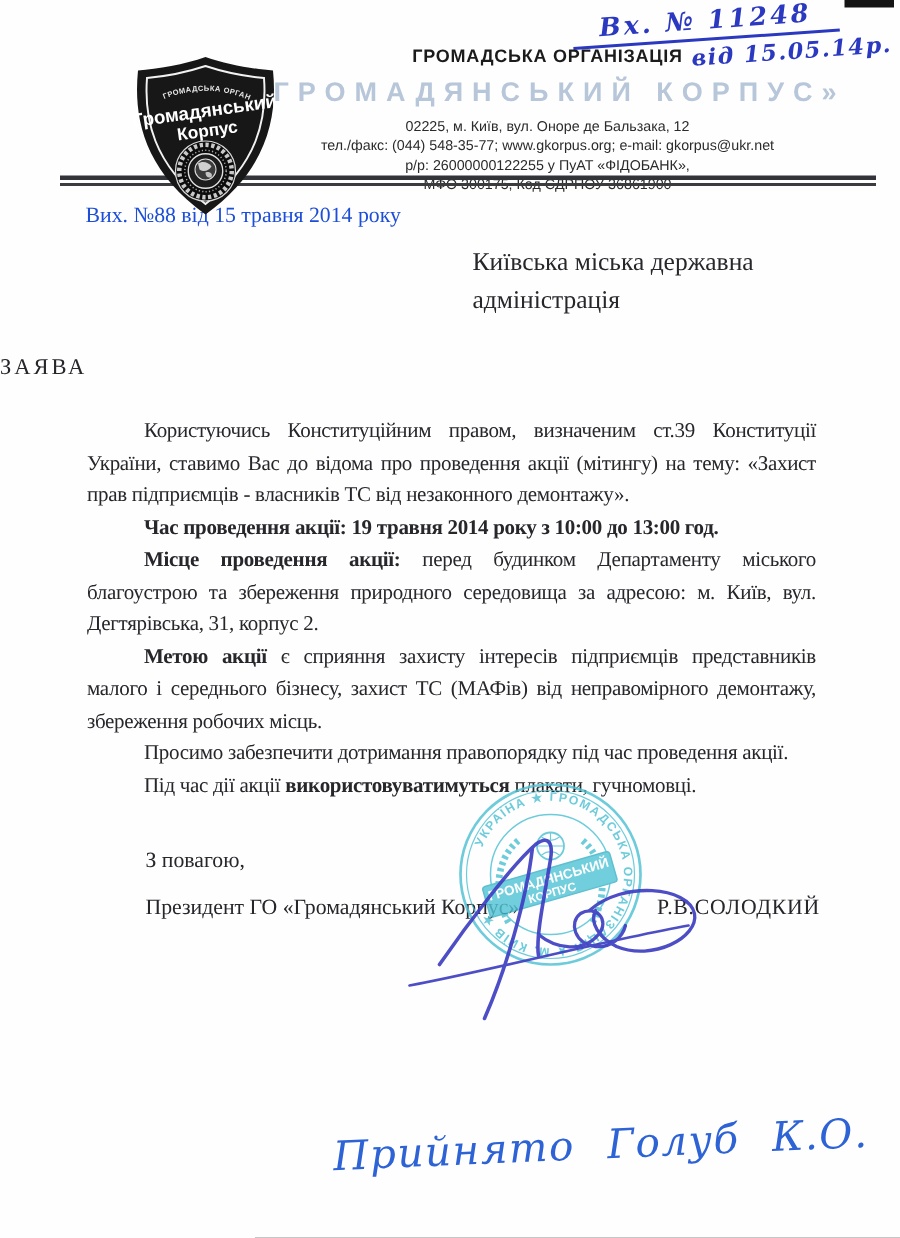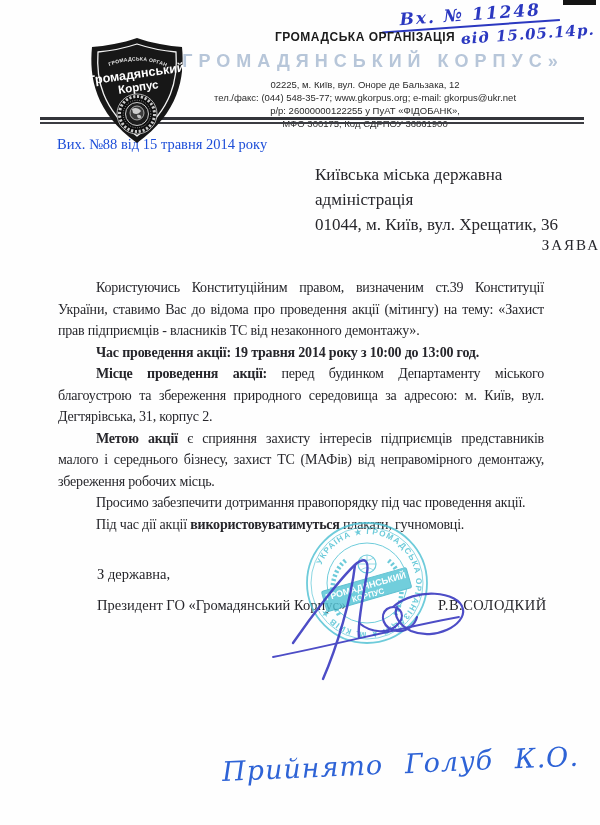--- a/index.html
+++ b/index.html
@@ -28,21 +28,21 @@
 
   .rule-a { position:absolute; left:40px; right:16px; top:117px; height:3px; background:#33343a; }
   .rule-b { position:absolute; left:40px; right:16px; top:122px; height:2px; background:#3b3c42; }
 
   .logo-svg { position:absolute; left:84px; top:36px; width:106px; height:110px; z-index:2; }
 
   .ref-line { position:absolute; left:57px; top:136px; font-size:14.5px; color:#1d4ed8; }
 
   .recipient { position:absolute; left:315px; top:162px; font-size:17px; line-height:25px; }
 
-  .doc-title { position:absolute; left:0; top:237px; width:600px; text-align:right;
+  .doc-title { position:absolute; left:0; top:237px; width:600px; text-align:left;
                font-size:15px; letter-spacing:2px; }
 
   .body-text { position:absolute; left:58px; top:277px; width:486px; }
   .body-text p { margin:0; font-size:14px; line-height:21.5px; letter-spacing:-.2px;
                  text-indent:38px; text-align:justify; }
   .body-text .bold { font-weight:bold; }
 
   .closing-salutation { position:absolute; left:97px; top:566px; font-size:14.5px; }
   .closing-position  { position:absolute; left:97px; top:597px; font-size:14.5px; }
   .closing-name      { position:absolute; left:438px; top:597px; font-size:14.5px; letter-spacing:.5px; }
@@ -101,35 +101,34 @@
     </div>
   </div>
 
   <div class="rule-a"></div>
   <div class="rule-b"></div>
 
   <div class="ref-line">Вих. №88 від 15 травня 2014 року</div>
 
   <div class="recipient">
     <div>Київська міська державна адміністрація</div>
-    <div>01044, м. Київ, вул. Хрещатик, 36</div>
   </div>
 
   <div class="doc-title">ЗАЯВА</div>
 
   <div class="body-text">
     <p><span>Користуючись Конституційним правом, визначеним ст.39 Конституції України, ставимо Вас до відома про проведення акції (мітингу) на тему: «Захист прав підприємців - власників ТС від незаконного демонтажу».</span></p>
     <p class="bold">Час проведення акції: 19 травня 2014 року з 10:00 до 13:00 год.</p>
     <p><span class="bold">Місце проведення акції:</span><span> перед будинком Департаменту міського благоустрою та збереження природного середовища за адресою: м. Київ, вул. Дегтярівська, 31, корпус 2.</span></p>
     <p><span class="bold">Метою акції</span><span> є сприяння захисту інтересів підприємців представників малого і середнього бізнесу, захист ТС (МАФів) від неправомірного демонтажу, збереження робочих місць.</span></p>
     <p>Просимо забезпечити дотримання правопорядку під час проведення акції.</p>
     <p><span>Під час дії акції </span><span class="bold">використовуватимуться</span><span> плакати, гучномовці.</span></p>
   </div>
 
-  <div class="closing-salutation">З державна,</div>
+  <div class="closing-salutation">З повагою,</div>
   <div class="closing-position">Президент ГО «Громадянський Корпус»</div>
   <div class="closing-name">Р.В.СОЛОДКИЙ</div>
 
   <svg class="stamp-svg" viewBox="0 0 132 130">
     <circle cx="66" cy="64" r="60" fill="none" stroke="#4fc1d3" stroke-width="1.8"></circle>
     <circle cx="66" cy="64" r="56" fill="none" stroke="#4fc1d3" stroke-width=".8"></circle>
     <circle cx="66" cy="64" r="40" fill="none" stroke="#4fc1d3" stroke-width="1"></circle>
     <defs>
         <path id="stampRing" d="M66,64 m-49,0 a49,49 0 1,1 98,0 a49,49 0 1,1 -98,0"></path>
       </defs>

